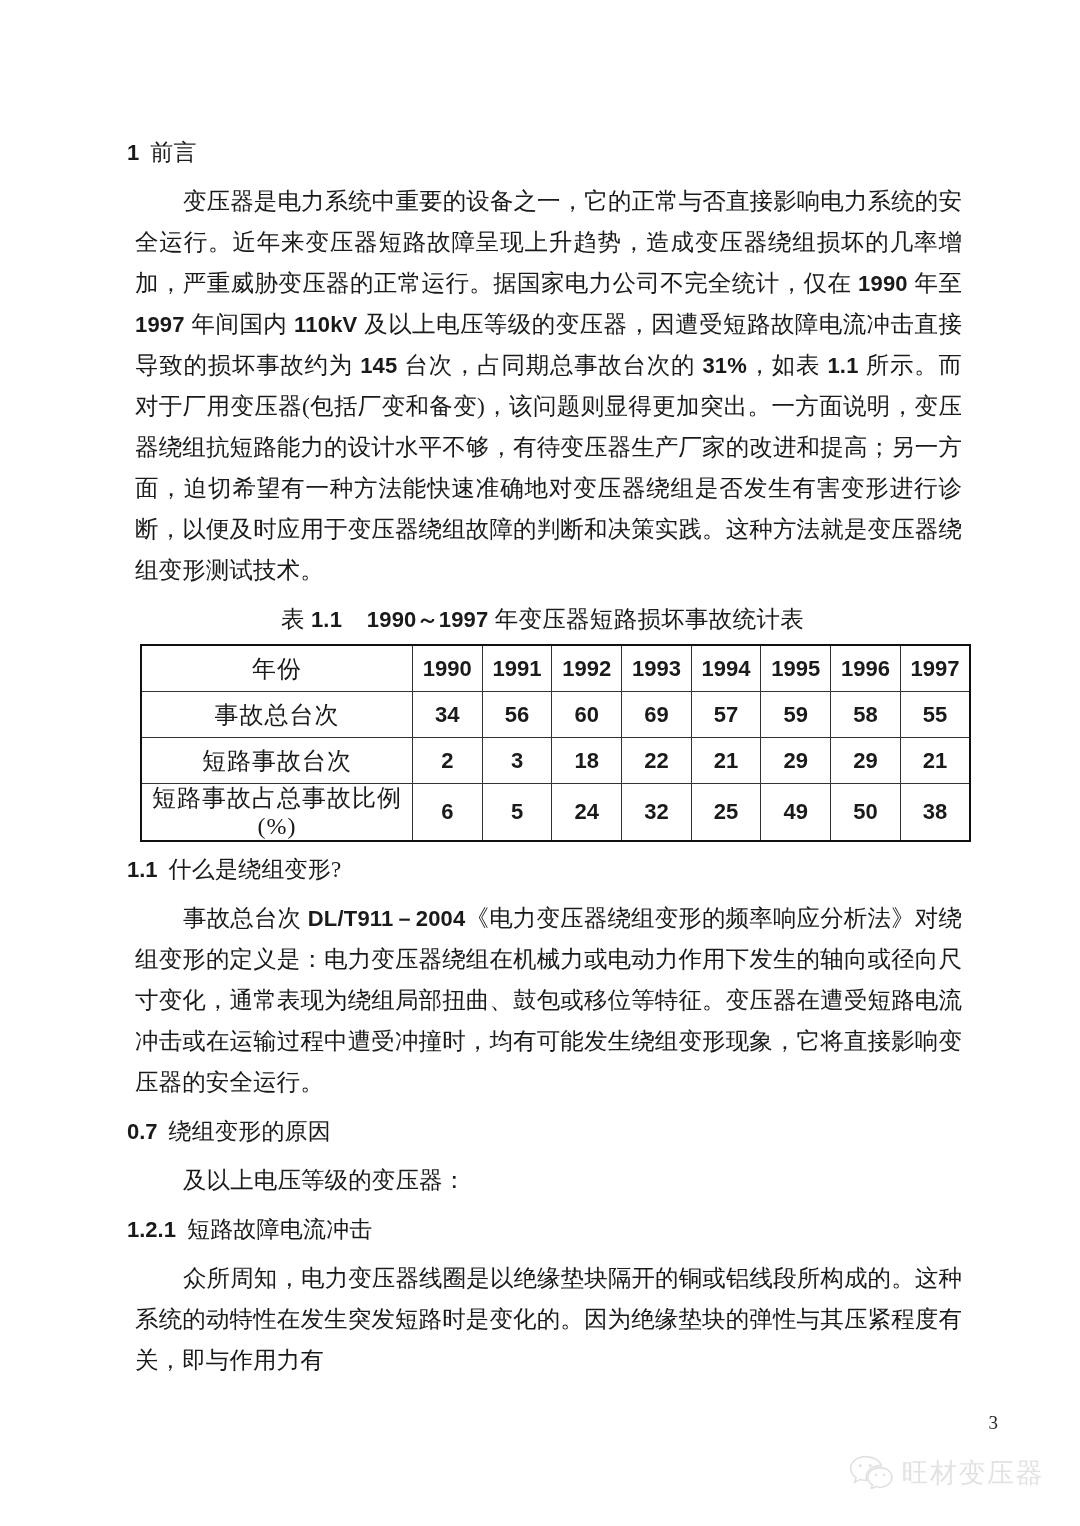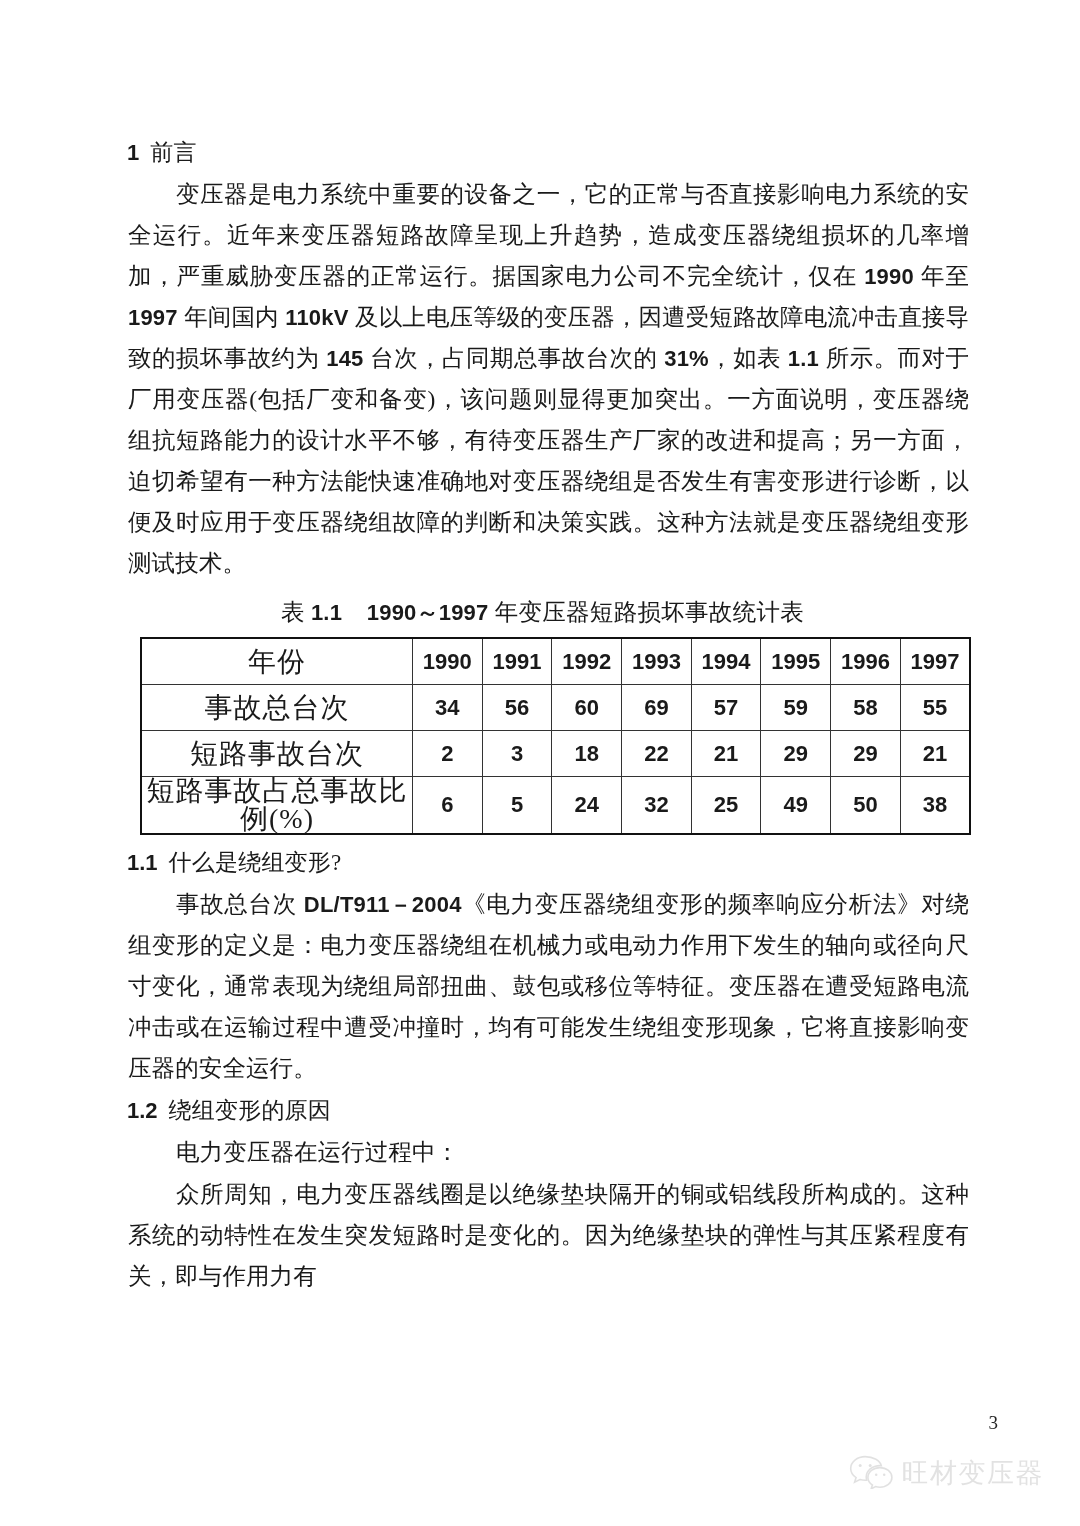--- a/index.html
+++ b/index.html
@@ -50,21 +50,21 @@
   }
   .heading .htext {
     margin-left: 11px;
   }
   .h-top { margin-top: 0; }
 
   
   .para {
     font-size: 23.5px;
     line-height: 41px;
-    margin: 1px;
+    margin: 8px;
     text-align: justify;
     text-align-last: left;
     text-justify: inter-ideograph;
     text-indent: 48px;
     letter-spacing: 0.1px;
     word-spacing: 0.5px;
   }
 
   
   .lat {
@@ -102,21 +102,21 @@
     text-align: center;
     vertical-align: middle;
     height: 45px;
     font-size: 22px;
     line-height: 28px;
     padding: 0 2px;
     letter-spacing: 0.2px;
   }
   table.stats td.rowhead {
     width: 266px;
-    font-size: 28px;
+    font-size: 24px;
     letter-spacing: 1px;
   }
   table.stats td.num,
   table.stats td.yr {
     font-family: "Liberation Sans", "DejaVu Sans", sans-serif;
     font-weight: 700;
     font-size: 22px;
     letter-spacing: 0px;
   }
   table.stats col.datacol { width: 69.7px; }
@@ -234,25 +234,28 @@
 
     <div class="gap-sm"></div>
 
     <div class="heading">
       <span class="num">1.1</span><span class="htext">什么是绕组变形?</span>
     </div>
 
     <p class="para"><span>事故总台次 </span><span class="lat">DL/T911－2004</span><span>《电力变压器绕组变形的频率响应分析法》对绕组变形的定义是：电力变压器绕组在机械力或电动力作用下发生的轴向或径向尺寸变化，通常表现为绕组局部扭曲、鼓包或移位等特征。变压器在遭受短路电流冲击或在运输过程中遭受冲撞时，均有可能发生绕组变形现象，它将直接影响变压器的安全运行。</span></p>
 
     <div class="heading">
-      <span class="num">1.2</span><span class="htext">绕组变形的原因</span>
-    </div>
-
-    <p class="para">电力变压器在运行过程中：</p>
-
+      <span class="num">0.7</span><span class="htext">绕组变形的原因</span>
+    </div>
+
+    <p class="para">及以上电压等级的变压器：</p>
+
+    <div class="heading">
+      <span class="num">1.2.1</span><span class="htext">短路故障电流冲击</span>
+    </div>
 
     <p class="para">众所周知，电力变压器线圈是以绝缘垫块隔开的铜或铝线段所构成的。这种系统的动特性在发生突发短路时是变化的。因为绝缘垫块的弹性与其压紧程度有关，即与作用力有</p>
 
   </div>
 
   <div class="page-number">3</div>
 
   <div class="watermark">
     <span class="wm-icon-wrap">
       <svg class="wm-icon" viewBox="0 0 44 34" xmlns="http://www.w3.org/2000/svg" aria-hidden="true">

